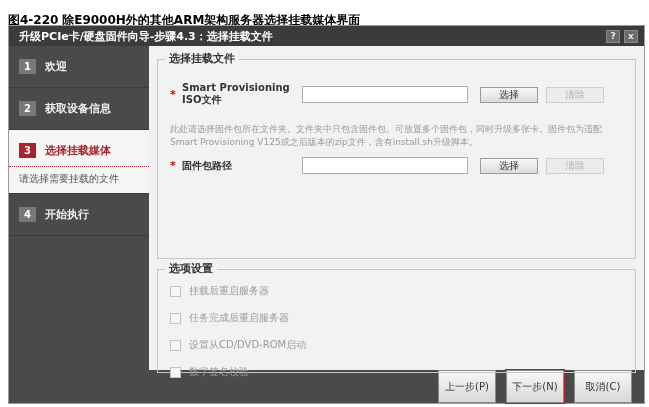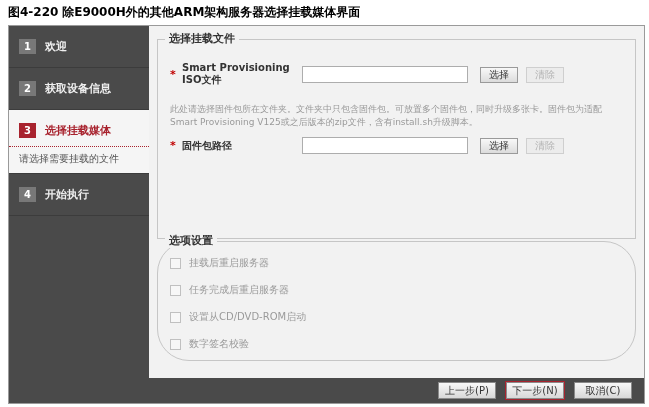--- a/index.html
+++ b/index.html
@@ -1,21 +1,21 @@
 <!DOCTYPE html>
 <html><head>
 <meta charset="utf-8">
 <style>
   * { margin:0; padding:0; box-sizing:border-box; }
   html,body { width:649px; height:407px; background:#ffffff;
     font-family:"DejaVu Sans","Liberation Sans",sans-serif; }
   body { position:relative; overflow:hidden; }
 
   
-  .caption { position:absolute; left:8px; top:4px; font-size:12px; color:#000; }
+  .caption { position:absolute; left:8px; top:12px; font-size:12px; color:#000; }
   .caption .fig-label { font-weight:bold; }
   .caption .fig-title { font-weight:bold; }
 
   
   .dialog { position:absolute; left:8px; top:25px; width:637px; height:379px;
     display:flex; flex-direction:column; border:1px solid #9a9a9a; background:#f2f2f2; }
 
   .titlebar { height:20px; flex:0 0 20px; background:#3b3b3b; color:#fff;
     display:flex; align-items:center; padding:0 6px 0 10px; }
   .titlebar .ttl { font-size:11px; font-weight:bold; flex:1;
@@ -39,60 +39,65 @@
   .step-active-block .lbl { color:#a8232e; }
   .step-sub { font-size:10px; color:#555; padding:5px 10px 7px 10px;font-family:Liberation Mono, monospace; }
   .sidebar-fill { flex:1; }
 
   
   .main { flex:1; background:#f2f2f2; padding:13px 8px 0 8px; min-width:0; }
   .groupbox { position:relative; border:1px solid #c6c6c6; padding:14px 10px 0 12px; }
   .groupbox .gb-title { position:absolute; top:-8px; left:7px; background:#f2f2f2;
     padding:0 4px; font-size:11px; font-weight:bold; color:#333; line-height:14px; }
   .gb-mount { height:200px; }
-  .gb-options { height:120px; margin-top:2px;border-radius:32px; }
+  .gb-options { height:104px; margin-top:10px; }
 
   .desc { font-size:9px; color:#9a9a9a; line-height:13px; padding-right:6px; }
   .desc2 { margin-top:16px; }
 
   .field-row { display:flex; align-items:center; margin-top:8px; }
   .req { color:#c00000; font-size:11px; width:12px; flex:0 0 12px; font-weight:bold; }
   .flabel { width:120px; flex:0 0 120px; font-size:10px; font-weight:bold; color:#333; }
   .field-row input[type=text] { width:166px; height:17px; border:1px solid #adadad;
     background:#fff; font-size:10px; padding:0 3px; }
-  .btn { height:16px; min-width:38px; padding:0 8px; font-size:10px; color:#333;
+  .btn { height:16px; min-width:38px; padding:0 18px; font-size:10px; color:#333;
     background:linear-gradient(#f8f8f8,#dcdcdc); border:1px solid #9a9a9a; cursor:pointer;
     font-family:inherit; }
   .btn.sel { margin-left:12px; }
   .btn.clr { margin-left:8px; }
   .btn:disabled { background:#ececec; color:#b5b5b5; border-color:#cfcfcf; cursor:default; }
 
   .chk-row { display:flex; align-items:center; margin-bottom:13px; }
   .chk-box { width:11px; height:11px; border:1px solid #c0c0c0; background:#f7f7f7;
     margin-right:8px; flex:0 0 11px; }
   .chk-lbl { font-size:10px; color:#9a9a9a; }
 
   
   .footer { flex:0 0 25px; background:#4a4a4a; display:flex; align-items:center;
     justify-content:flex-end; padding-right:12px; gap:10px; }
-  .fbtn { height:17px; width:58px; font-size:10px; color:#333;
+  .fbtn { height:33px; width:58px; font-size:10px; color:#333;
     background:linear-gradient(#f8f8f8,#d8d8d8); border:1px solid #8a8a8a;
     cursor:pointer; font-family:inherit; line-height:1; }
   .fbtn.next { box-shadow:0 0 0 1px #a8232e; }
 </style>
 </head>
 <body>
 
 <div class="caption">
   <span class="fig-label">图4-220</span>
   <span class="fig-title">除E9000H外的其他ARM架构服务器选择挂载媒体界面</span>
 </div>
 
 <div class="dialog">
 
+  <div class="titlebar">
+    <div class="ttl">升级PCIe卡/硬盘固件向导-步骤4.3：选择挂载文件</div>
+    <div class="tb-btn">?</div>
+    <div class="tb-btn">x</div>
+  </div>
 
   <div class="dlg-body">
 
     <div class="sidebar">
       <div class="step">
         <span class="num">1</span>
         <span class="lbl">欢迎</span>
       </div>
       <div class="step">
         <span class="num">2</span>

